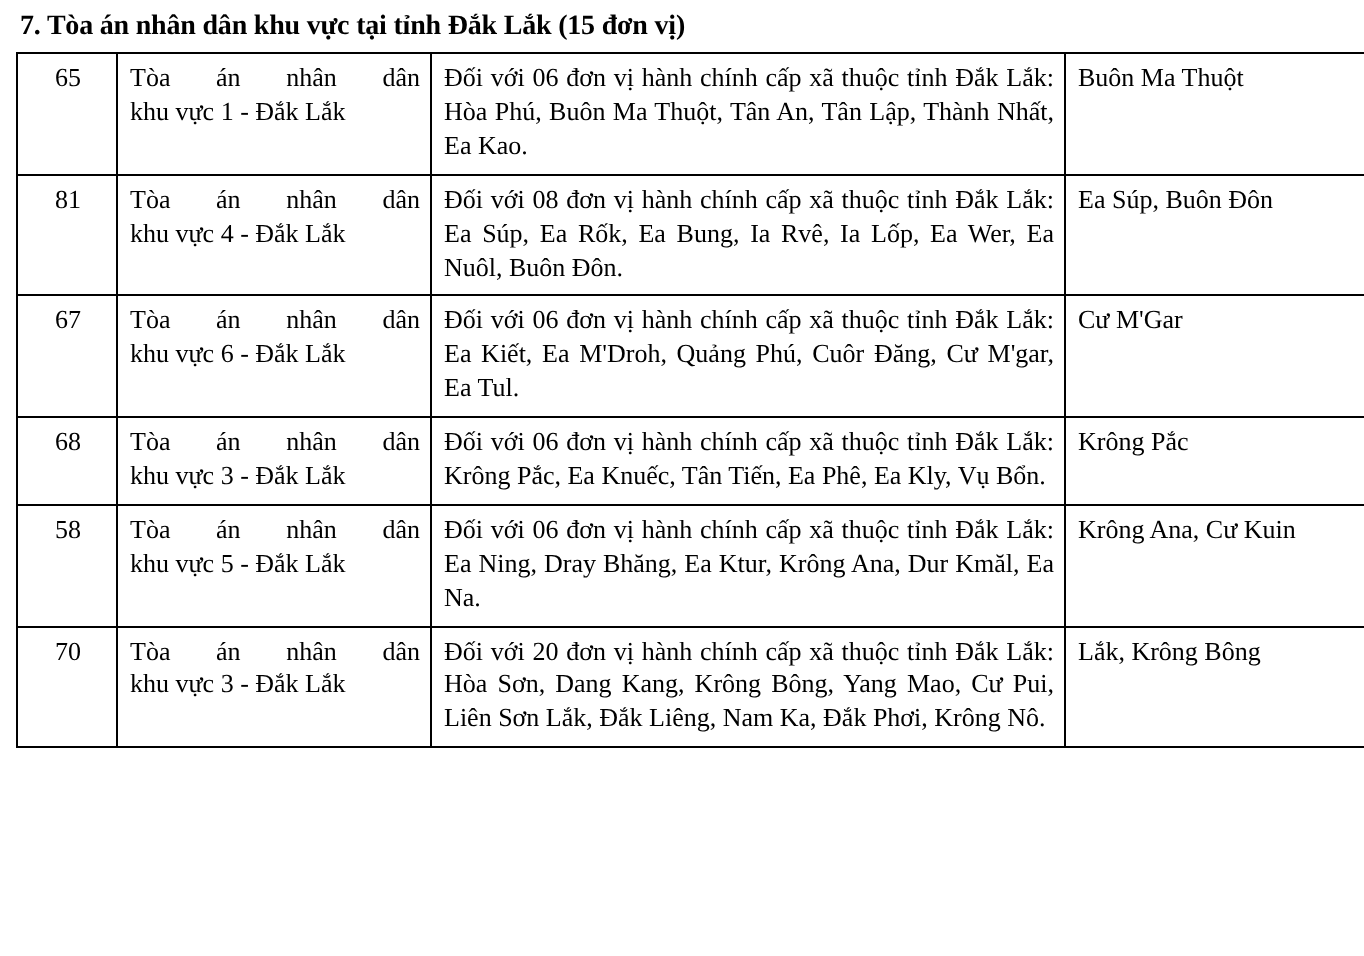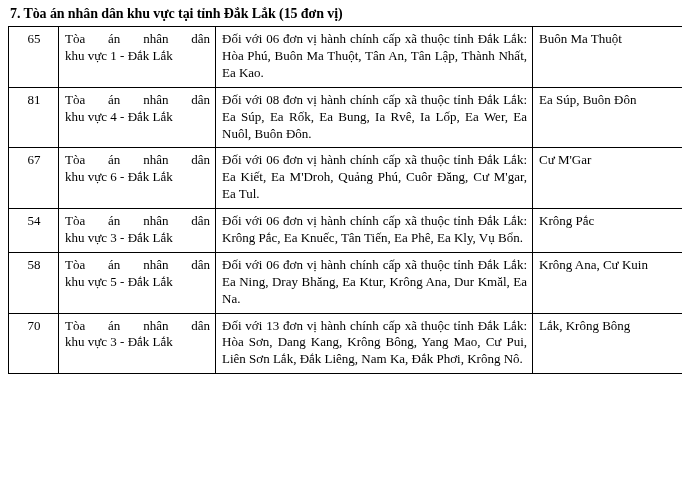--- a/index.html
+++ b/index.html
@@ -106,21 +106,21 @@
         <td class="col-no">67</td>
         <td class="col-name">
           <span class="nm-line justified">Tòa án nhân dân</span>
           <span class="nm-line plain">khu vực 6 - Đắk Lắk</span>
         </td>
         <td class="col-desc">Đối với 06 đơn vị hành chính cấp xã thuộc tỉnh Đắk Lắk: Ea Kiết, Ea M'Droh, Quảng Phú, Cuôr Đăng, Cư M'gar, Ea Tul.</td>
         <td class="col-center">Cư M'Gar</td>
       </tr>
 
       <tr>
-        <td class="col-no">54</td>
+        <td class="col-no">68</td>
         <td class="col-name">
           <span class="nm-line justified">Tòa án nhân dân</span>
           <span class="nm-line plain">khu vực 3 - Đắk Lắk</span>
         </td>
         <td class="col-desc">Đối với 06 đơn vị hành chính cấp xã thuộc tỉnh Đắk Lắk: Krông Pắc, Ea Knuếc, Tân Tiến, Ea Phê, Ea Kly, Vụ Bổn.</td>
         <td class="col-center">Krông Pắc</td>
       </tr>
 
       <tr>
         <td class="col-no">58</td>
@@ -131,20 +131,20 @@
         <td class="col-desc">Đối với 06 đơn vị hành chính cấp xã thuộc tỉnh Đắk Lắk: Ea Ning, Dray Bhăng, Ea Ktur, Krông Ana, Dur Kmăl, Ea Na.</td>
         <td class="col-center">Krông Ana, Cư Kuin</td>
       </tr>
 
       <tr>
         <td class="col-no">70</td>
         <td class="col-name">
           <span class="nm-line justified">Tòa án nhân dân</span>
           <span class="nm-line plain">khu vực 3 - Đắk Lắk</span>
         </td>
-        <td class="col-desc">Đối với 13 đơn vị hành chính cấp xã thuộc tỉnh Đắk Lắk: Hòa Sơn, Dang Kang, Krông Bông, Yang Mao, Cư Pui, Liên Sơn Lắk, Đắk Liêng, Nam Ka, Đắk Phơi, Krông Nô.</td>
+        <td class="col-desc">Đối với 20 đơn vị hành chính cấp xã thuộc tỉnh Đắk Lắk: Hòa Sơn, Dang Kang, Krông Bông, Yang Mao, Cư Pui, Liên Sơn Lắk, Đắk Liêng, Nam Ka, Đắk Phơi, Krông Nô.</td>
         <td class="col-center">Lắk, Krông Bông</td>
       </tr>
 
     </tbody>
   </table>
 
 </div>
 
 </body></html>

